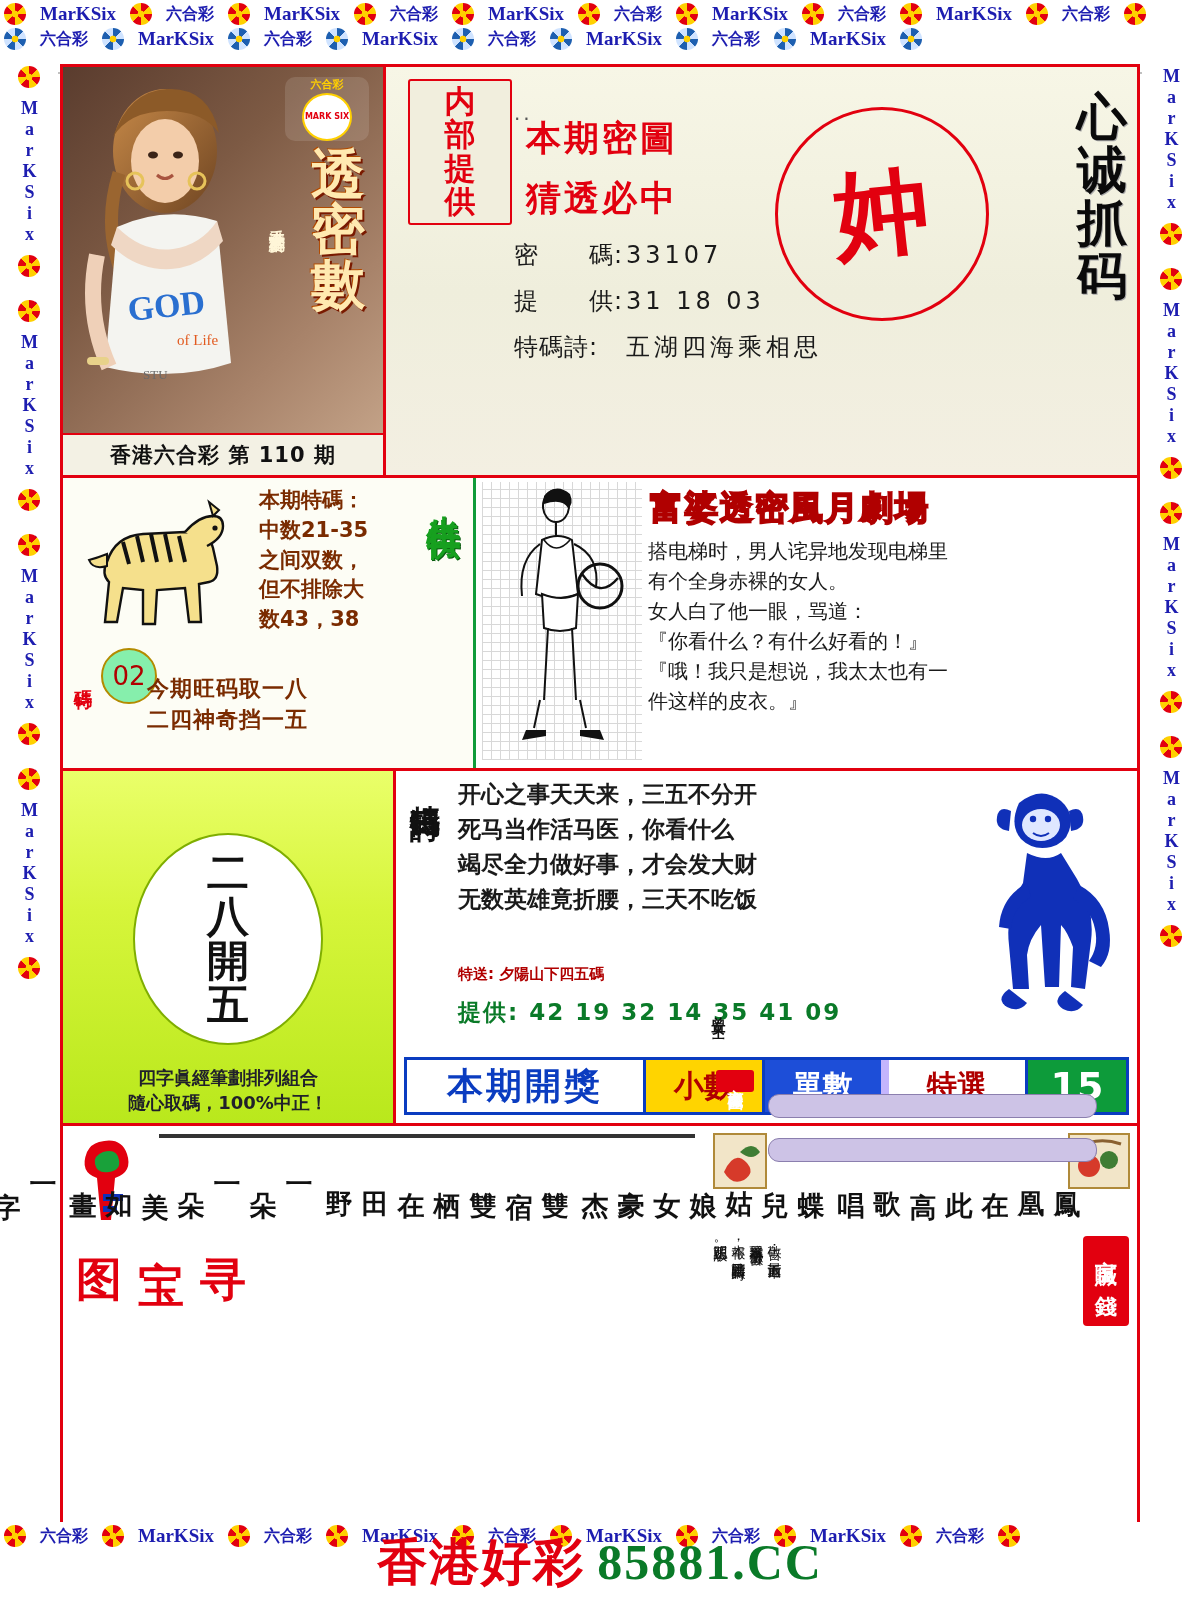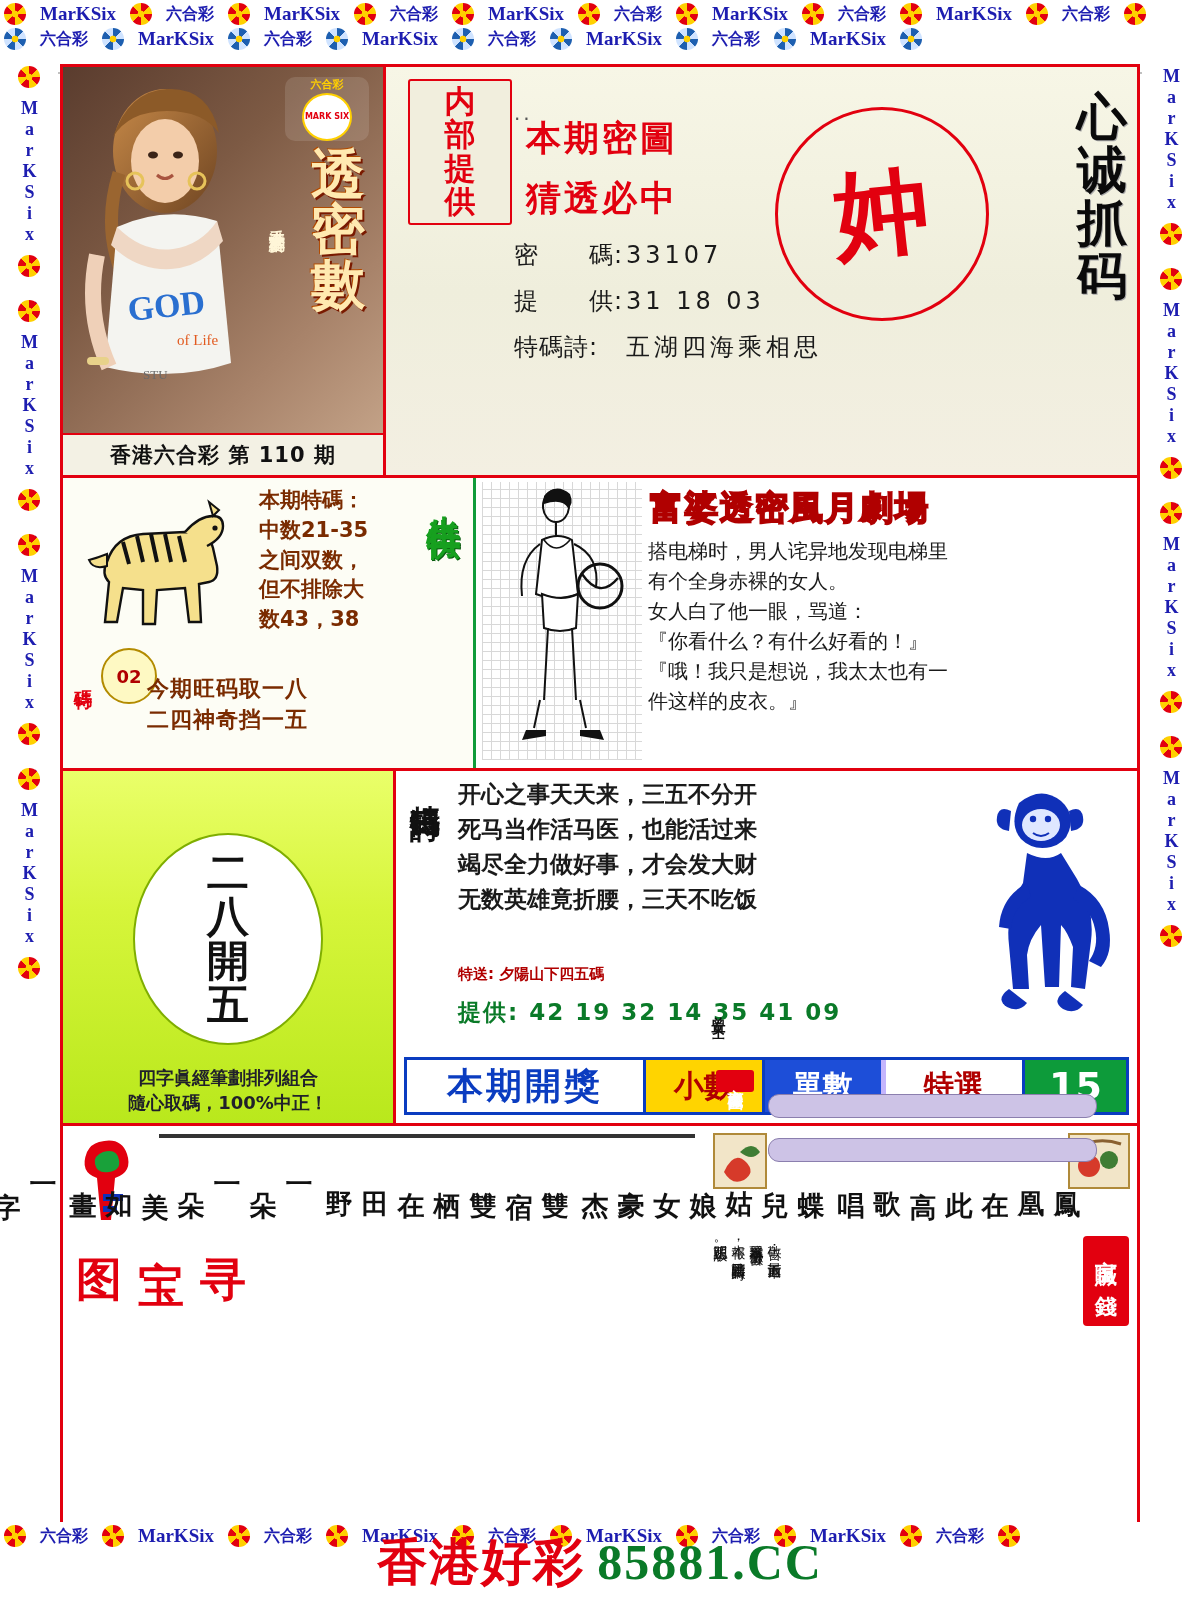--- a/index.html
+++ b/index.html
@@ -139,22 +139,22 @@
   .r2-left{
     width:410px;border-right:3px solid #119b3a;position:relative;
     background:#fdfdf5;
   }
   .zebra-wrap{position:absolute;left:10px;top:18px;width:180px;height:150px;}
   .temaBadge{
     position:absolute;left:8px;top:170px;display:flex;align-items:center;gap:6px;
   }
   .tema-lab{writing-mode:vertical-rl;text-orientation:upright;font-size:18px;font-weight:bold;color:#e2000f;}
   .tema-ball{
-    width:52px;height:52px;border-radius:50%;background:#fef9c3;border:2px solid #b38b00;
-    display:flex;align-items:center;justify-content:center;font-size:18px;font-weight:bold;color:#b00000;
+    width:52px;height:52px;border-radius:50%;background:#86efac;border:2px solid #b38b00;
+    display:flex;align-items:center;justify-content:center;font-size:26px;font-weight:normal;color:#b00000;
   }
   .r2-txt{
     position:absolute;left:196px;top:8px;width:150px;
     font-size:21px;line-height:1.42;color:#7a2b00;font-weight:bold;
   }
   .r2-txt2{
     position:absolute;left:84px;top:196px;width:300px;
     font-size:22px;line-height:1.4;color:#7a2b00;font-weight:bold;letter-spacing:1px;
   }
   .shengxiao{
@@ -219,21 +219,21 @@
   }
   .monkey{position:absolute;right:4px;top:6px;width:180px;height:262px;}
   .kaijiang{
     position:absolute;left:8px;right:8px;bottom:8px;height:58px;
     display:flex;border:3px solid #0a3cc0;box-sizing:border-box;background:#fff;
   }
   .kj-c{display:flex;align-items:center;justify-content:center;font-weight:bold;}
   .kj1{flex:0 0 236px;font-size:36px;color:#0a3cc0;letter-spacing:3px;}
   .kj2{flex:0 0 116px;background:#ffd400;color:#b00000;font-size:30px;border-left:3px solid #0a3cc0;}
   .kj3{flex:0 0 116px;background:#1d4ed8;color:#ffffff;font-size:30px;border-left:3px solid #0a3cc0;}
-  .kj4{flex:0 0 136px;background:#ffffff;color:#b00000;font-size:30px;border-left:5px solid #c4b5fd;}
+  .kj4{flex:0 0 136px;background:#ffffff;color:#b00000;font-size:30px;border-left:8px solid #c4b5fd;}
   .kj5{flex:1;background:#0d9b3a;color:#ffffff;font-size:38px;border-left:3px solid #0a3cc0;}
 
   
   .row4{display:flex;height:auto;flex:1;}
   .r4-left{
     width:640px;position:relative;border-right:3px solid #e2000f;
     background:#fdfdf6;
   }
   .xunbao{
     position:absolute;left:6px;top:96px;
@@ -536,21 +536,21 @@
           <span>開</span>
           <span>五</span>
         </div>
         <div class="cy-foot" style="white-space:pre-line">四字眞經筆劃排列組合
 隨心取碼，100%中正！</div>
       </div>
 
       <div class="r3-right">
         <div class="tmsy">特碼詩曰：</div>
         <div class="poem" style="white-space:pre-line">开心之事天天来，三五不分开
-死马当作活马医，也能活过来
+死马当作活马医，你看什么
 竭尽全力做好事，才会发大财
 无数英雄竟折腰，三天不吃饭</div>
 
         <div class="tesong">
           <span>特送:</span>
           <span class="g">夕陽山下四五碼</span>
         </div>
         <div class="tigong">
           <span>提供:</span>
           <span>42  19  32  14  35  41  09</span>

